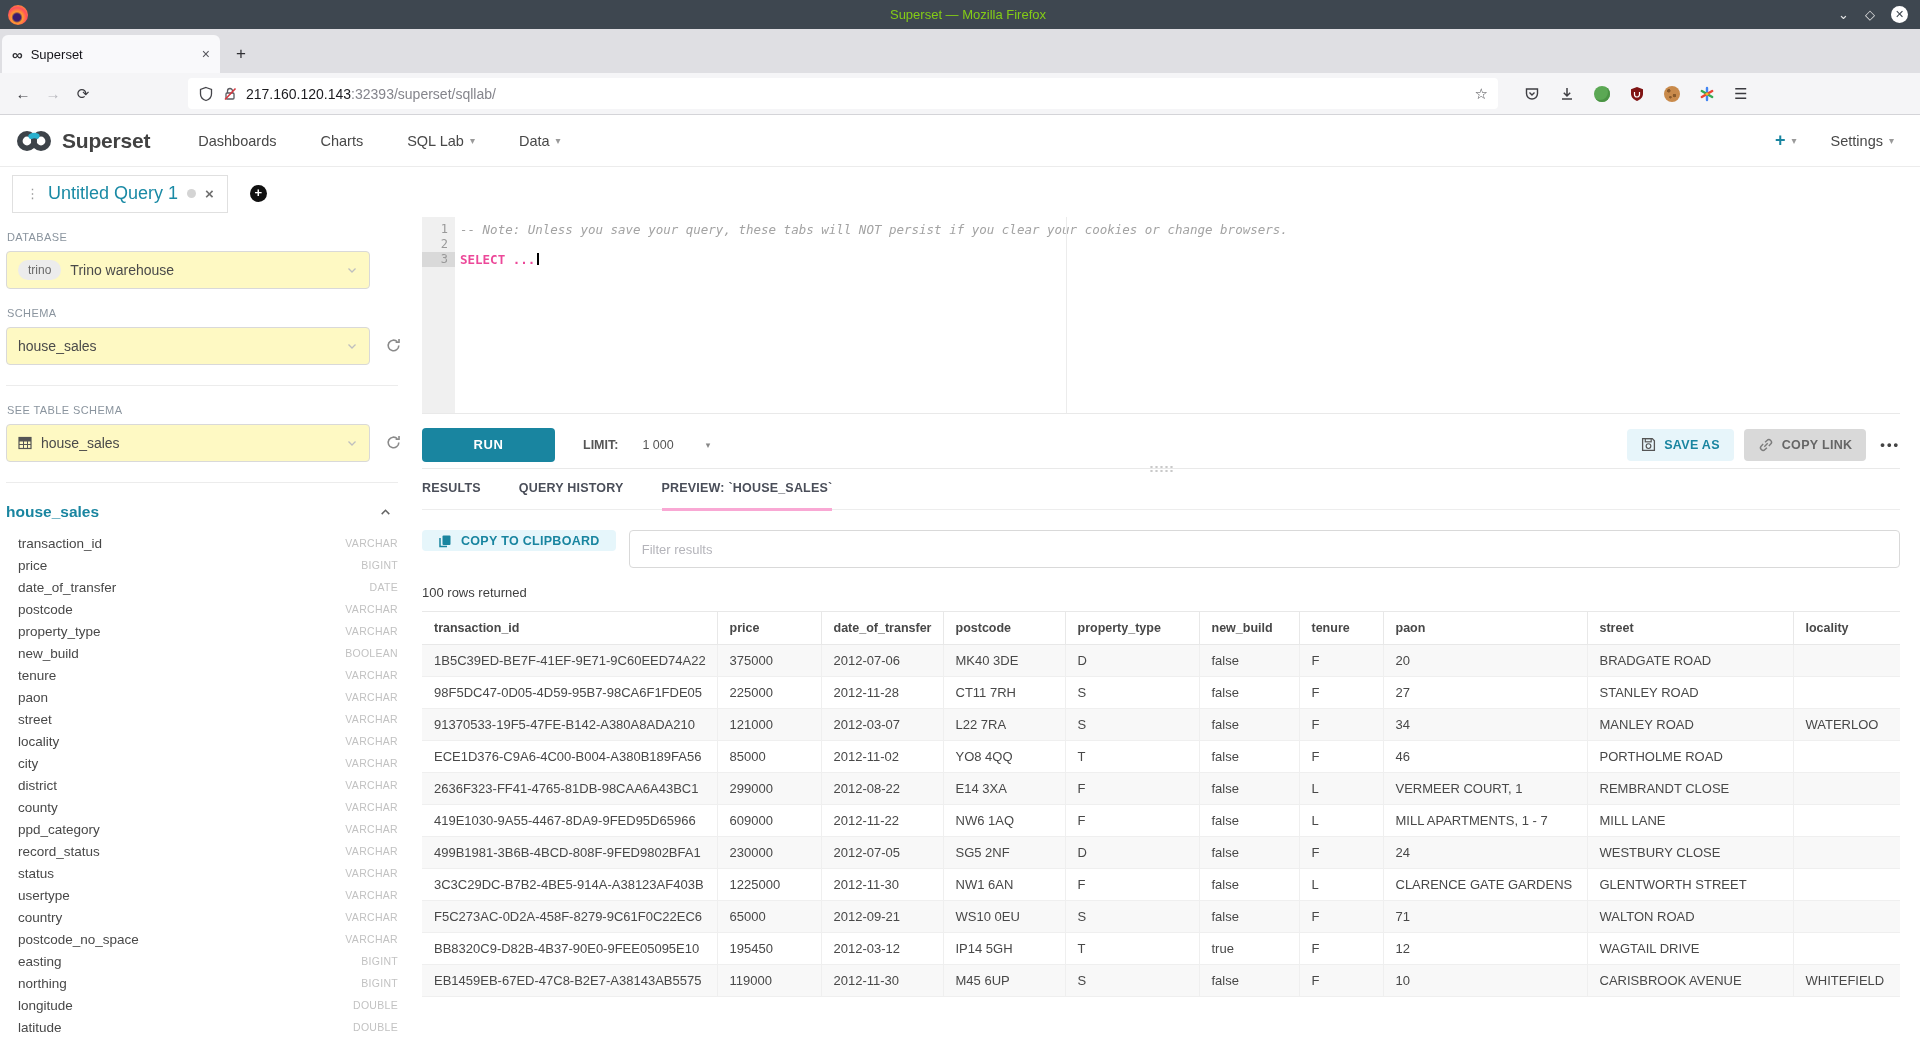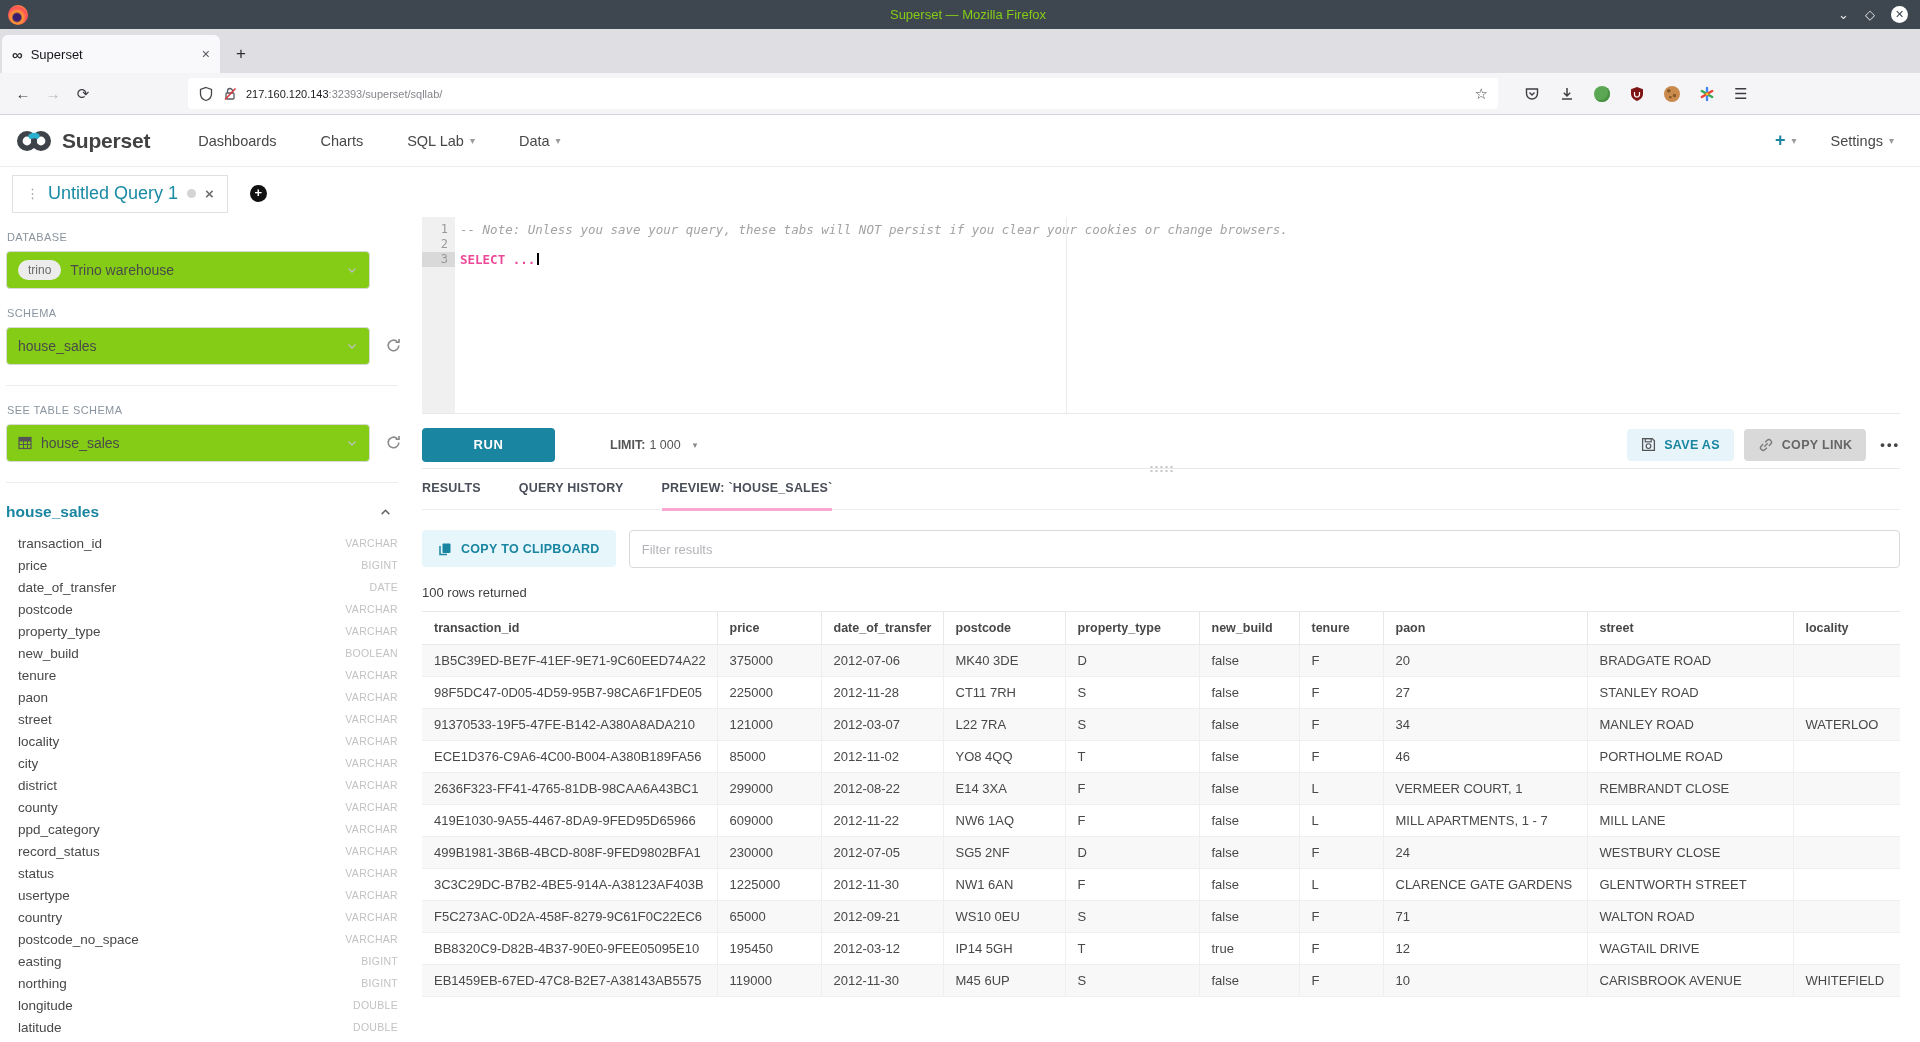--- a/index.html
+++ b/index.html
@@ -25,21 +25,21 @@
   .btab-close { color:#55555c; font-size:14px; }
   .newtab-btn { width:30px; height:30px; margin:0 0 4px 6px; display:flex; align-items:center;
     justify-content:center; font-size:17px; color:#2f2f33; }
 
   .urlrow { height:42px; background:#f5f5f7; border-bottom:1px solid #d4d4d8; display:flex; align-items:center; }
   .nav-ico { font-size:15px; color:#3b3b40; width:30px; text-align:center; }
   .nav-ico.disabled { color:#b7b7bc; }
   .urlrow-left { display:flex; align-items:center; margin-left:8px; }
   .urlbar { width:1310px; height:31px; background:#fff; border-radius:4px; margin-left:90px;
     display:flex; align-items:center; padding:0 10px; gap:8px; }
-  .url-text { font-size:11px; flex:1; white-space:nowrap; }
+  .url-text { font-size:14px; flex:1; white-space:nowrap; }
   .url-host { color:#1b1b1f; }
   .url-path { color:#85858c; }
   .url-star { color:#4a4a4f; font-size:15px; }
   .ext-icons { display:flex; align-items:center; gap:19px; margin-left:26px; }
   .circle-ico { width:16px; height:16px; border-radius:50%; display:inline-block; }
   .badger { background:#5ba854; box-shadow:inset -2px -2px 0 #4a9344; }
   .cookie { background:radial-gradient(circle at 30% 30%, #8a5a2b 1.5px, transparent 2px),
             radial-gradient(circle at 65% 60%, #8a5a2b 1.5px, transparent 2px),
             radial-gradient(circle at 40% 70%, #8a5a2b 1px, transparent 1.6px), #c98a4b; }
   .hamburger { font-size:15px; color:#3b3b40; }
@@ -63,21 +63,21 @@
   .qtab-dot { width:9px; height:9px; border-radius:50%; background:#d4d4d4; display:inline-block; }
   .qtab-close { color:#707070; font-size:15px; font-weight:bold; }
   .addtab { width:17px; height:17px; border-radius:50%; background:#111; color:#fff; font-size:13px;
     line-height:15px; text-align:center; margin-left:22px; font-weight:bold; }
 
   
   .workspace { display:flex; }
   .sidebar { width:398px; padding-left:6px; flex:none; }
   .sb-label { font-size:11px; color:#8a949e; letter-spacing:.4px; margin:18px 0 8px 1px; }
   .sb-select-row { position:relative; width:364px; }
-  .sb-select { width:364px; height:38px; border:1px solid #d9d9d9; border-radius:4px; background:#84cc16;
+  .sb-select { width:364px; height:38px; border:1px solid #d9d9d9; border-radius:4px; background:#fef9c3;
     display:flex; align-items:center; padding:0 11px; gap:9px; }
   .sb-select .grow { flex:1; font-size:14px; color:#4a4a4a; }
   .pill { background:#ececec; border-radius:11px; padding:3px 10px; font-size:12px; color:#6a6a6a; }
   .sb-refresh { position:absolute; right:-32px; top:10px; }
   .sb-divider { border-top:1px solid #ececec; width:392px; margin:20px 0 2px; }
   .tbl-heading-row { display:flex; align-items:center; justify-content:space-between; width:386px; margin-top:20px; }
   .tbl-heading { color:#1985a0; font-size:15.5px; font-weight:bold; }
   .col-list { margin-top:11px; width:392px; }
   .col-row { display:flex; align-items:center; justify-content:space-between; height:22px; padding-left:12px; }
   .col-name { font-size:13.5px; color:#484848; }
@@ -94,39 +94,39 @@
   .code { flex:1; padding:5px 0 0 5px; position:relative; }
   .code-line { height:15px; line-height:15px; font-size:12.5px; white-space:pre; }
   .comment { color:#a3a3a3; font-style:italic; }
   .sql { font-weight:bold; color:#ec4899; }
   .cursor { display:inline-block; width:1.5px; height:12px; background:#000; margin-left:2px; vertical-align:-1px; }
   .print-margin { position:absolute; left:611px; top:0; bottom:0; width:1px; background:#ececec; }
 
   .run-row { display:flex; align-items:center; padding-top:9px; height:52px; }
   .run-btn { width:133px; height:34px; background:#1985a0; color:#fff; border:none; border-radius:4px;
     font-size:13px; font-weight:bold; letter-spacing:.6px; font-family:inherit; }
-  .limit-group { display:flex; align-items:center; gap:4px; margin-left:55px; font-size:12.5px; color:#565656; }
+  .limit-group { display:flex; align-items:center; gap:24px; margin-left:28px; font-size:12.5px; color:#565656; }
   .limit-caret { font-size:9px; color:#888; margin-left:8px; }
   .run-right { margin-left:auto; display:flex; align-items:center; gap:10px; }
   .chip-btn { height:32px; display:inline-flex; align-items:center; gap:8px; padding:0 14px;
     border:none; border-radius:4px; font-size:12.5px; font-weight:bold; letter-spacing:.3px; font-family:inherit; }
   .saveas { background:#e7f5fa; color:#1985a0; }
   .copylink { background:#d9d9d9; color:#666; }
   .more-dots { color:#444; font-size:13px; font-weight:bold; letter-spacing:2px; margin-left:4px; }
 
   .splitter { height:13px; border-top:1px solid #e9e9e9; position:relative; margin-top:2px; }
   .grip { position:absolute; left:50%; top:-4px; transform:translateX(-50%); width:24px; height:8px;
     background:radial-gradient(#c9c9c9 1.1px, transparent 1.3px) 0 0/5px 4px; }
 
   .rtabs { display:flex; gap:38px; border-bottom:1px solid #ededed; }
   .rtab { font-size:12.5px; font-weight:600; color:#4a4e59; padding-bottom:13px; letter-spacing:.2px; }
   .rtab.active { border-bottom:3px solid #f9a8d4; margin-bottom:-2px; }
 
   .filter-row { display:flex; gap:13px; margin-top:20px; }
-  .copyclip { height:37px; background:#e6f6fb; color:#1985a0; border:none; border-radius:4px;
+  .copyclip { height:21px; background:#e6f6fb; color:#1985a0; border:none; border-radius:4px;
     display:inline-flex; align-items:center; gap:9px; padding:0 16px; font-size:12.5px; font-weight:bold;
     letter-spacing:.3px; font-family:inherit; }
   .filter-input { flex:1; height:38px; border:1px solid #d9d9d9; border-radius:4px; padding:0 12px;
     font-size:13px; color:#444; font-family:inherit; }
   .filter-input::placeholder { color:#b4b4ba; }
 
   .rows-returned { margin-top:17px; font-size:13px; color:#3f3f3f; }
 
   table.results { margin-top:11px; border-collapse:collapse; table-layout:fixed; width:100%; }
   .results th { font-size:12.5px; font-weight:bold; color:#484848; text-align:left; padding:9px 12px;

